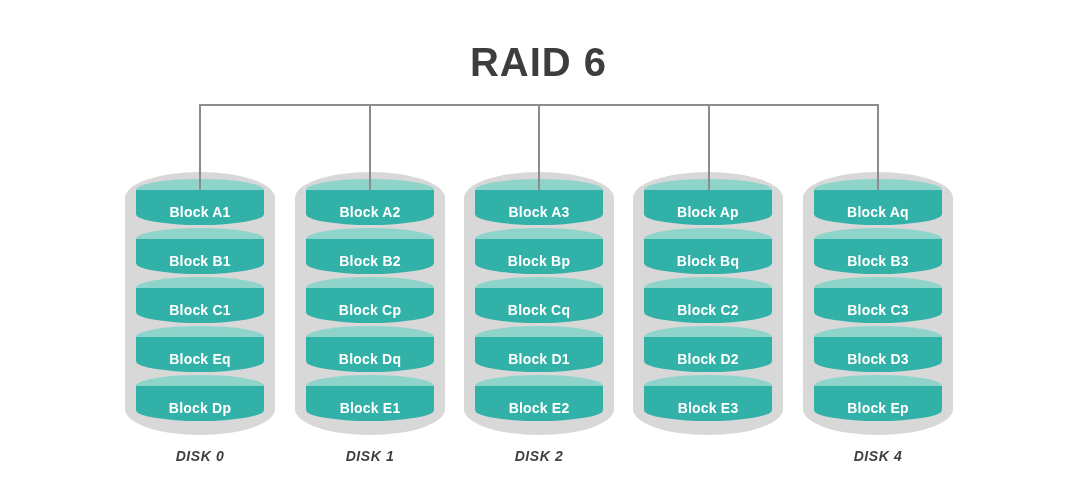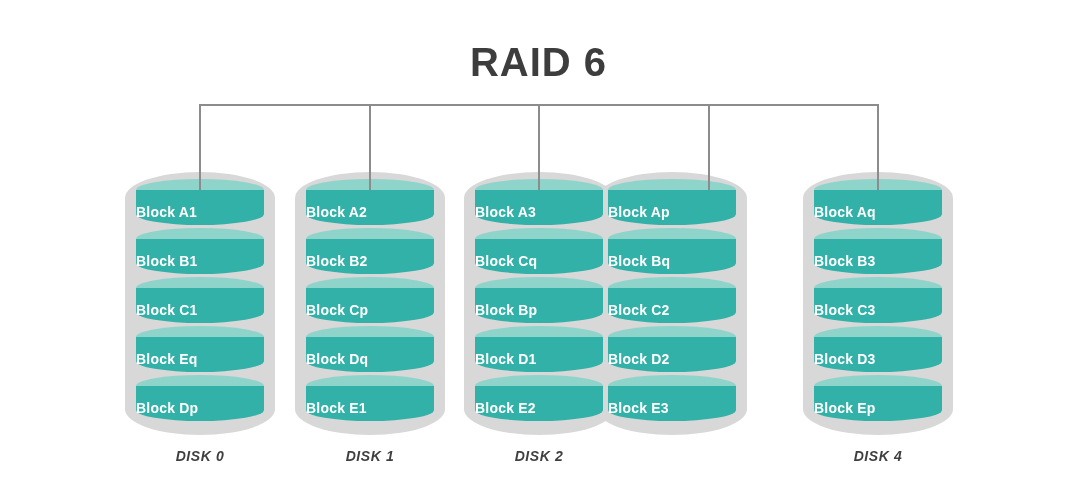--- a/index.html
+++ b/index.html
@@ -85,20 +85,21 @@
     height: 35px;
     background: var(--cylinder-body);
     border-radius: 0 0 64px 64px / 0 0 11px 11px;
     z-index: 2;
   }
   .seg-label {
     position: absolute;
     left: 0;
     bottom: 5px;
     width: 100%;
+    text-align: center;
     color: var(--block-text);
     font-weight: bold;
     font-size: 14px;
     z-index: 3;
     letter-spacing: 0.2px;
   }
   .disk-label {
     margin-top: 13px;
     width: 100%;
     text-align: center;
@@ -188,42 +189,42 @@
   <div class="disk-column" style="left:464px">
     <div class="casing">
       <div class="segment">
         <div class="seg-top"></div>
         <div class="seg-body"></div>
         <div class="seg-label">Block A3</div>
       </div>
       <div class="segment">
         <div class="seg-top"></div>
         <div class="seg-body"></div>
+        <div class="seg-label">Block Bp</div>
+      </div>
+      <div class="segment">
+        <div class="seg-top"></div>
+        <div class="seg-body"></div>
         <div class="seg-label">Block Cq</div>
       </div>
       <div class="segment">
         <div class="seg-top"></div>
         <div class="seg-body"></div>
-        <div class="seg-label">Block Bp</div>
-      </div>
-      <div class="segment">
-        <div class="seg-top"></div>
-        <div class="seg-body"></div>
         <div class="seg-label">Block D1</div>
       </div>
       <div class="segment">
         <div class="seg-top"></div>
         <div class="seg-body"></div>
         <div class="seg-label">Block E2</div>
       </div>
     </div>
     <div class="disk-label">DISK 2</div>
   </div>
 
-  <div class="disk-column" style="left:597px">
+  <div class="disk-column" style="left:633px">
     <div class="casing">
       <div class="segment">
         <div class="seg-top"></div>
         <div class="seg-body"></div>
         <div class="seg-label">Block Ap</div>
       </div>
       <div class="segment">
         <div class="seg-top"></div>
         <div class="seg-body"></div>
         <div class="seg-label">Block Bq</div>

